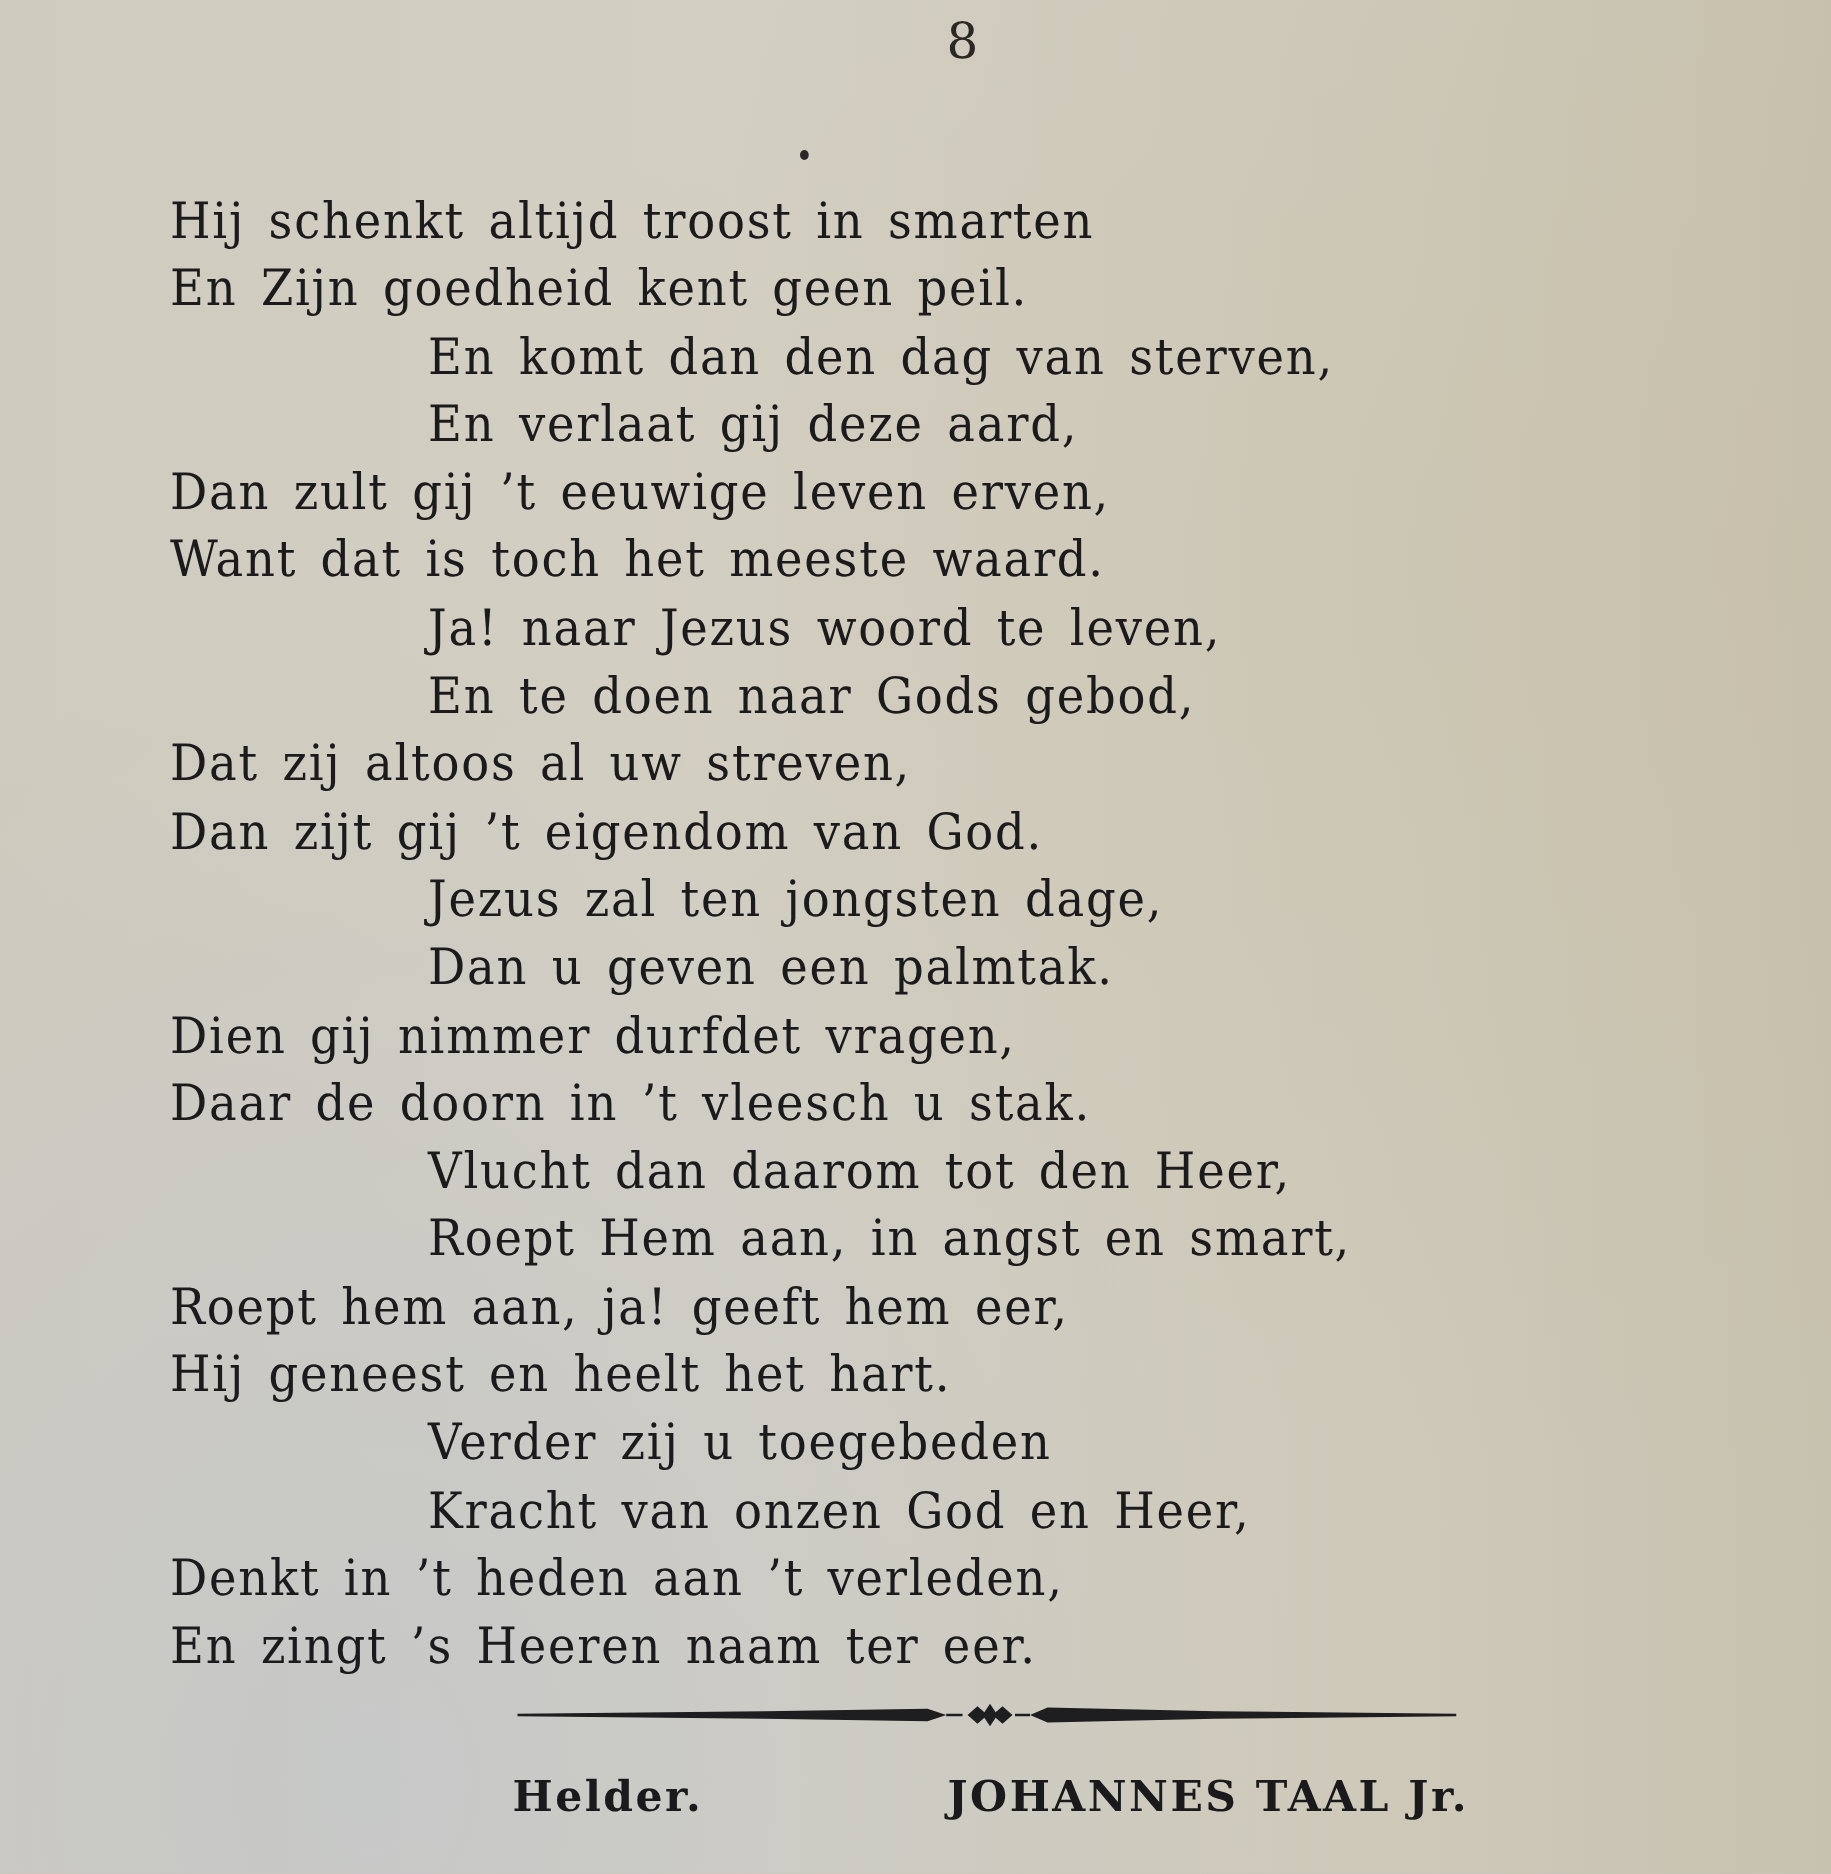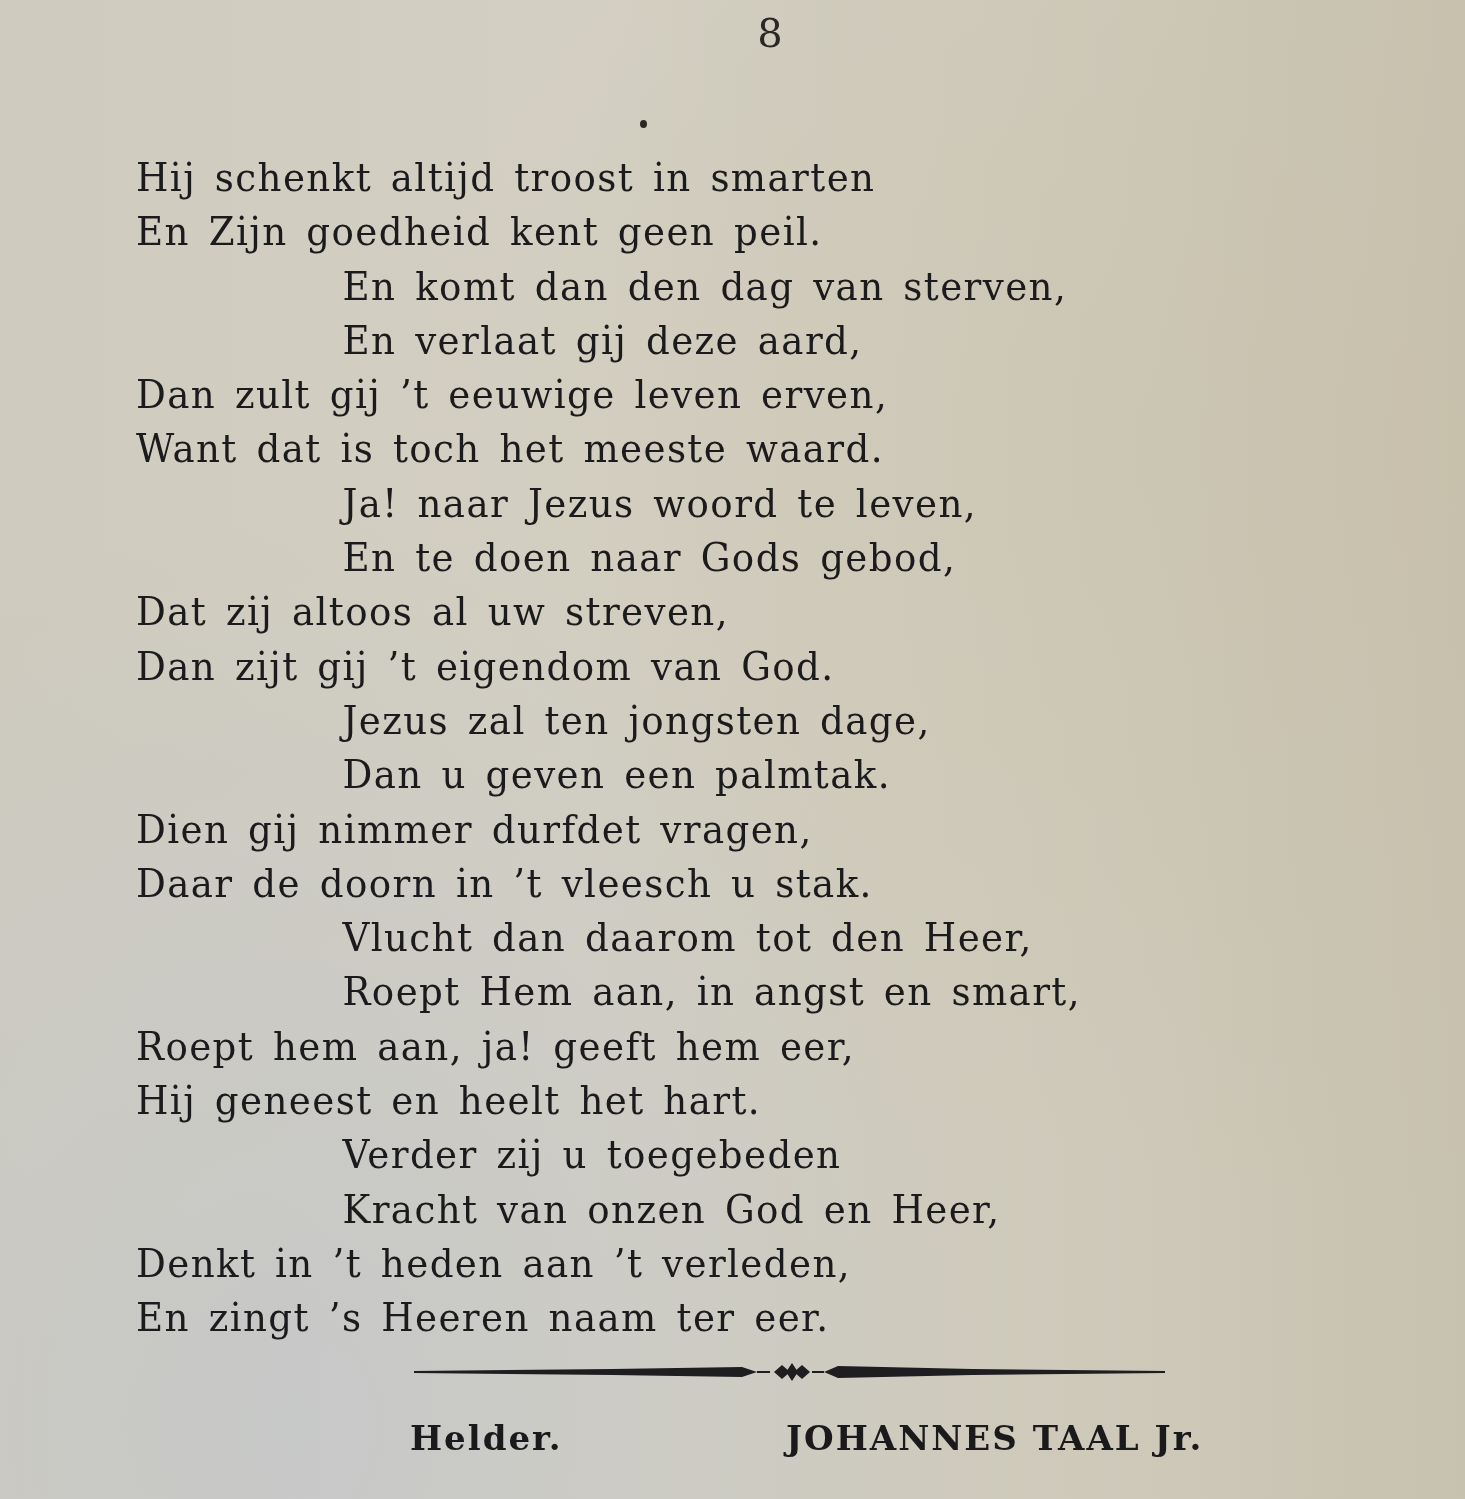--- a/index.html
+++ b/index.html
@@ -82,21 +82,20 @@
     }
     .footer .place {
       position: absolute;
       left: 362px;
       margin-left: 48px;
     }
     .footer .author {
       position: absolute;
       left: 758px;
       white-space: nowrap;
-      margin-left: 28px;
     }
   </style>
 </head>
 <body>
 
 <div class="page">
 
   <div class="page-number">8</div>
   <div class="speck"></div>
 

